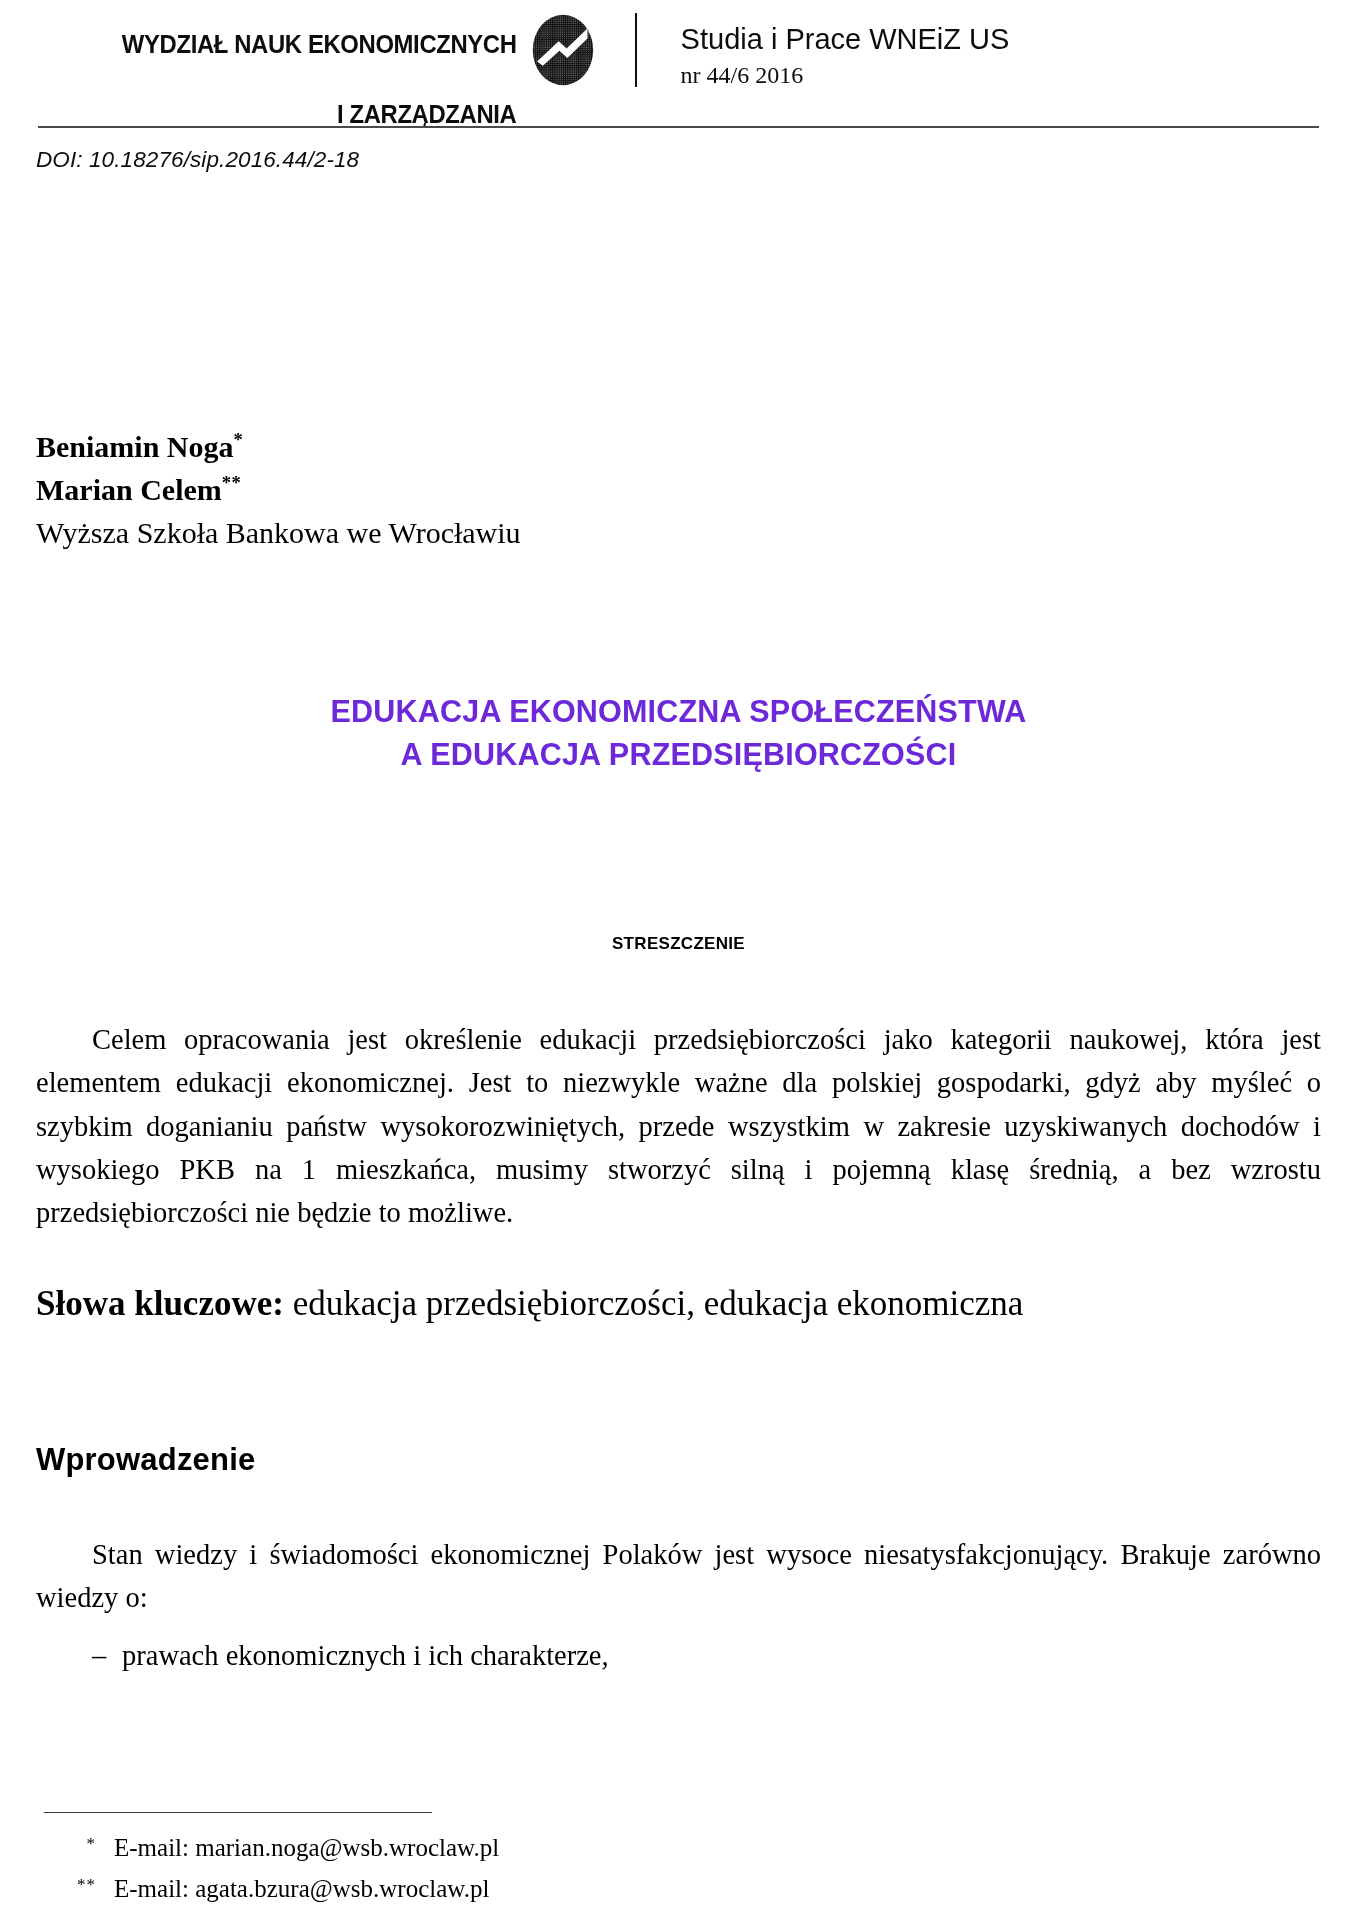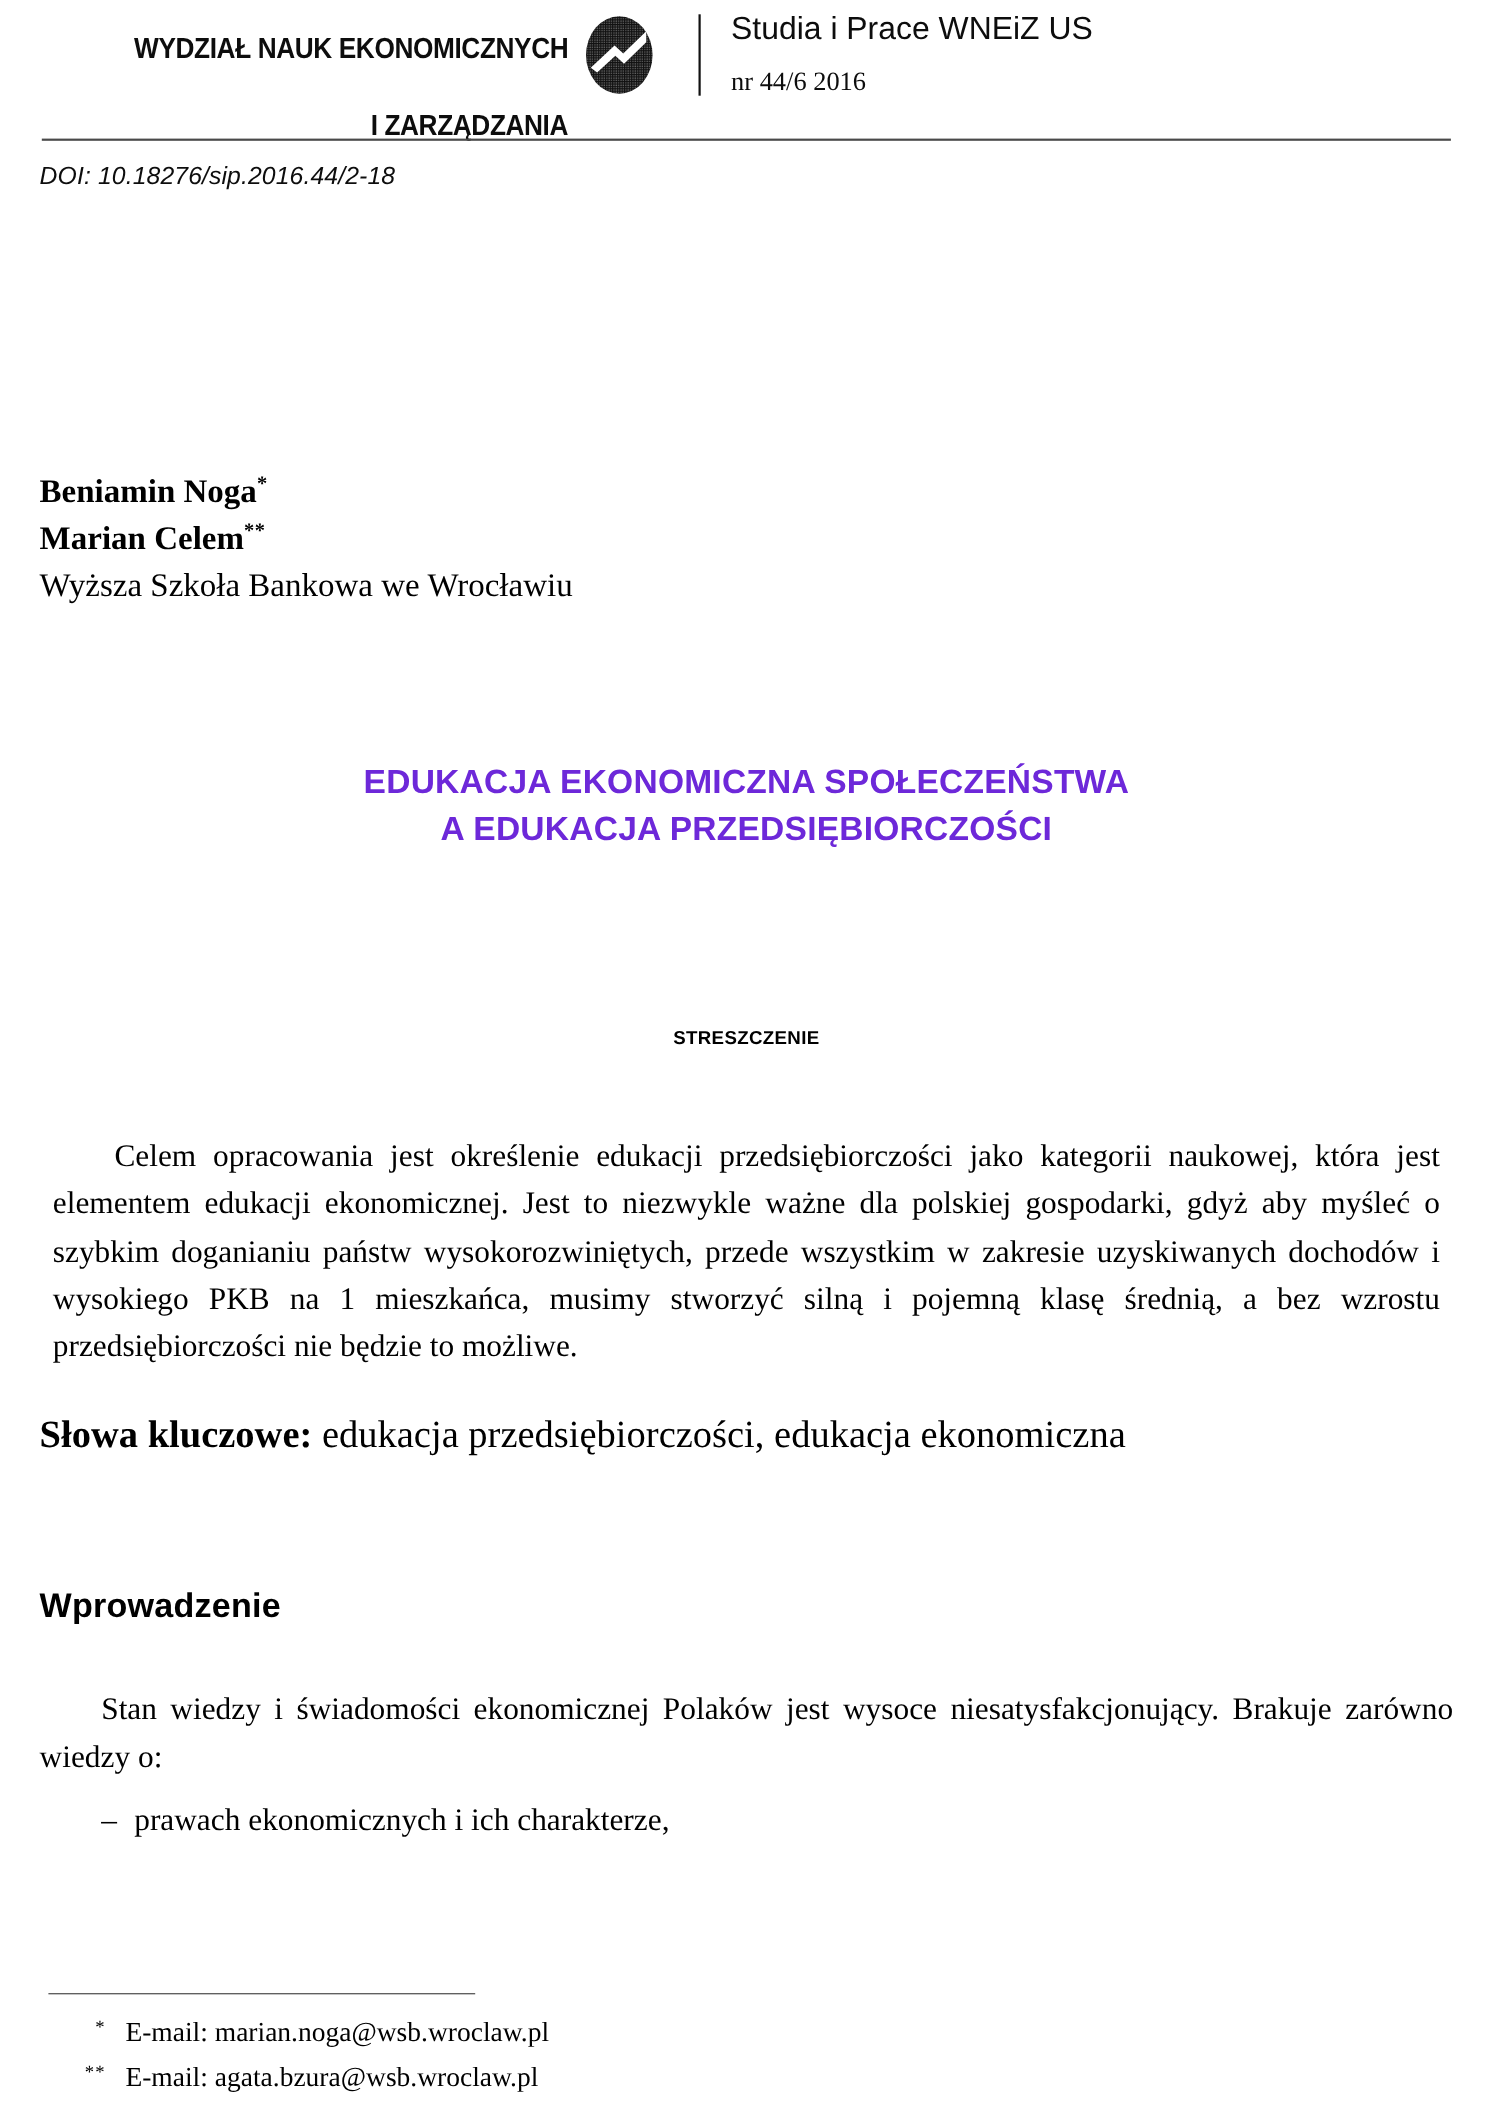--- a/index.html
+++ b/index.html
@@ -79,24 +79,24 @@
     flex: 0 0 auto;
   }
   .masthead-divider {
     width: 2px;
     height: 74px;
     background: #111111;
     margin-left: 36px;
     margin-right: 0;
   }
   .journal-block {
-    margin-left: 28px;
+    margin-left: 44px;
     display: flex;
     flex-direction: column;
-    justify-content: space-between;
+    justify-content: flex-end;
     height: 80px;
   }
   .journal-title {
     font-family: "Liberation Sans", "DejaVu Sans", sans-serif;
     font-size: 29px;
     line-height: 1.12;
     color: #0d0d0d;
     white-space: nowrap;
   }
   .journal-issue {
@@ -201,21 +201,21 @@
     top: 1018px;
     width: 1285px;
     font-family: "Liberation Serif", "DejaVu Serif", serif;
     font-size: 28.5px;
     line-height: 1.52;
     text-align: justify;
     text-justify: inter-word;
     color: #000;
   }
   .abstract-body p {
-    margin: 12px;
+    margin: 0;
     text-indent: 56px;
   }
 
   .keywords {
     position: absolute;
     left: 36px;
     top: 1278px;
     width: 1285px;
     font-family: "Liberation Serif", "DejaVu Serif", serif;
     font-size: 35px;

